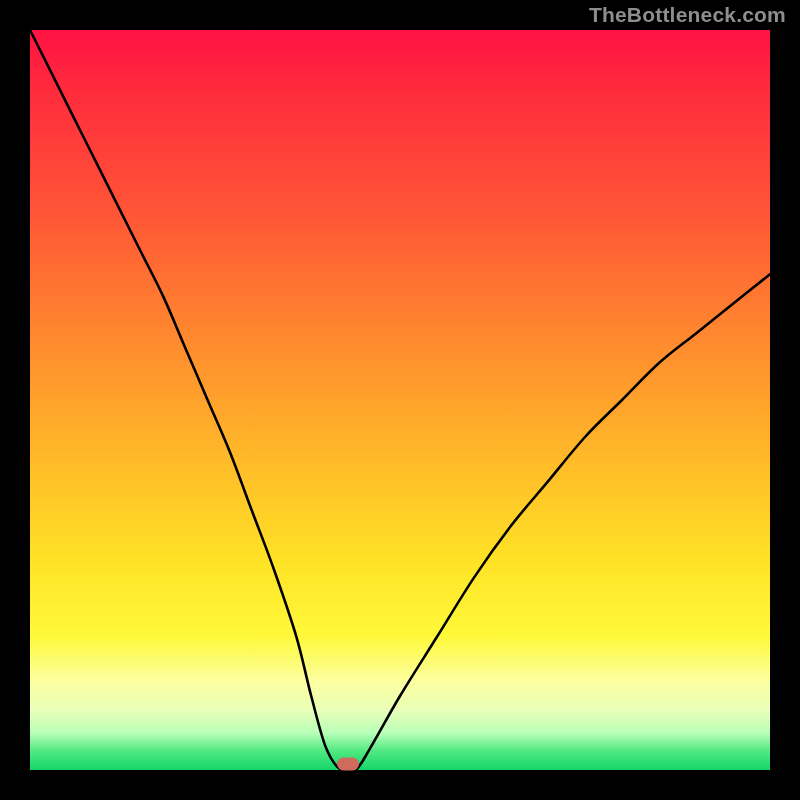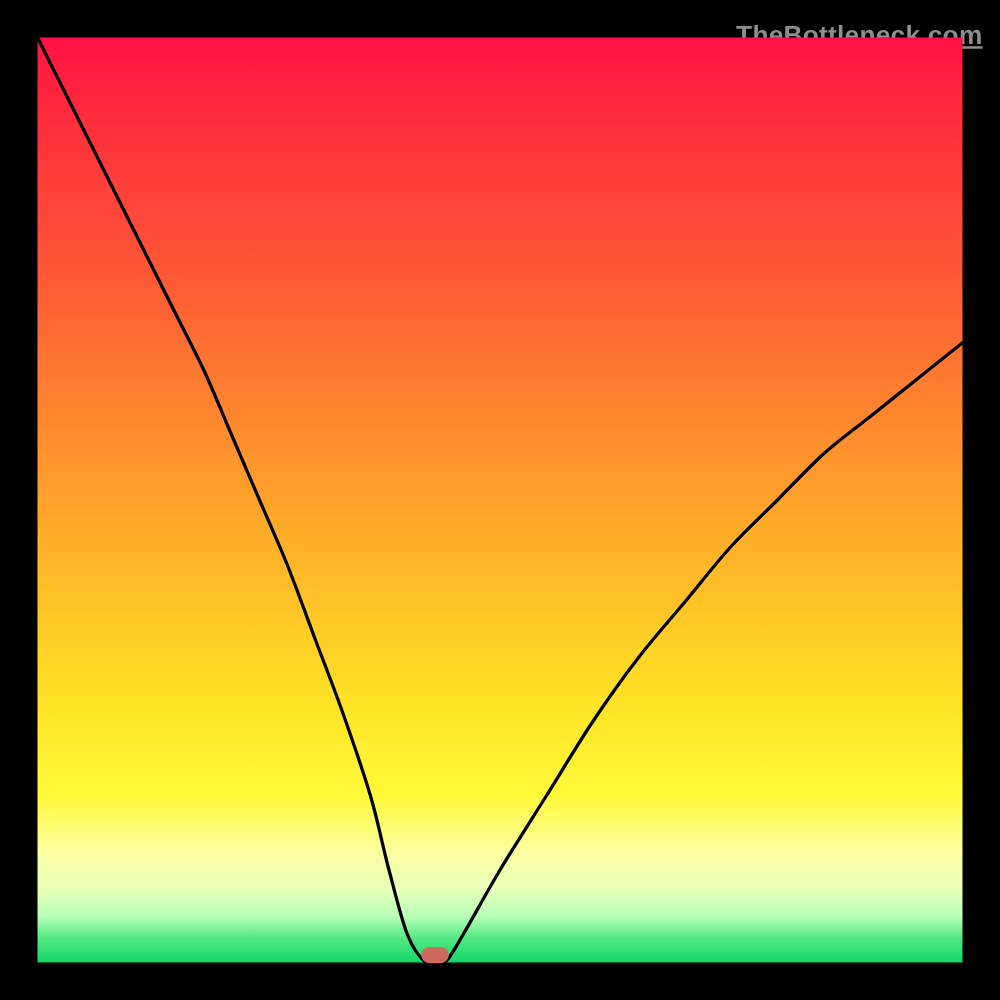--- a/index.html
+++ b/index.html
@@ -35,28 +35,27 @@
       #fff93a 82%,
       #fcffa0 88%,
       #e8ffb8 92%,
       #b8ffb8 95%,
       #4fe880 97.5%,
       #15d66a 100%
     );
   }
   .watermark {
     position: absolute;
-    top: 17px;
+    top: 3px;
     right: 14px;
     color: #8e8e8e;
     font-size: 21px;
     font-weight: 600;
     letter-spacing: 0.2px;
     user-select: none;
-    text-decoration: underline;
   }
   svg.curve {
     position: absolute;
     left: 0;
     top: 0;
     width: 740px;
     height: 740px;
     overflow: visible;
   }
   .marker {

